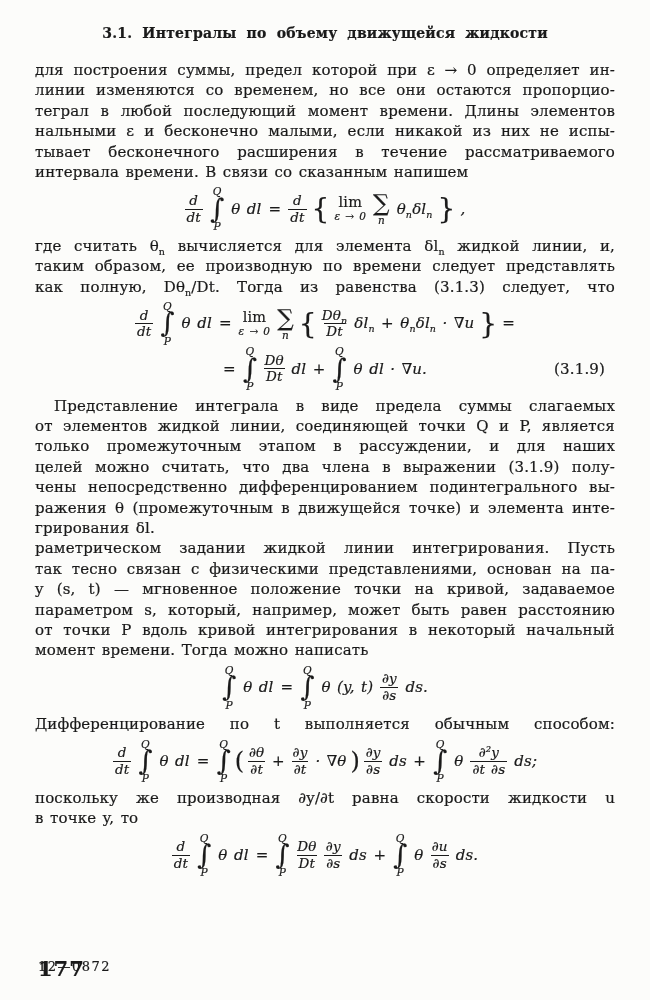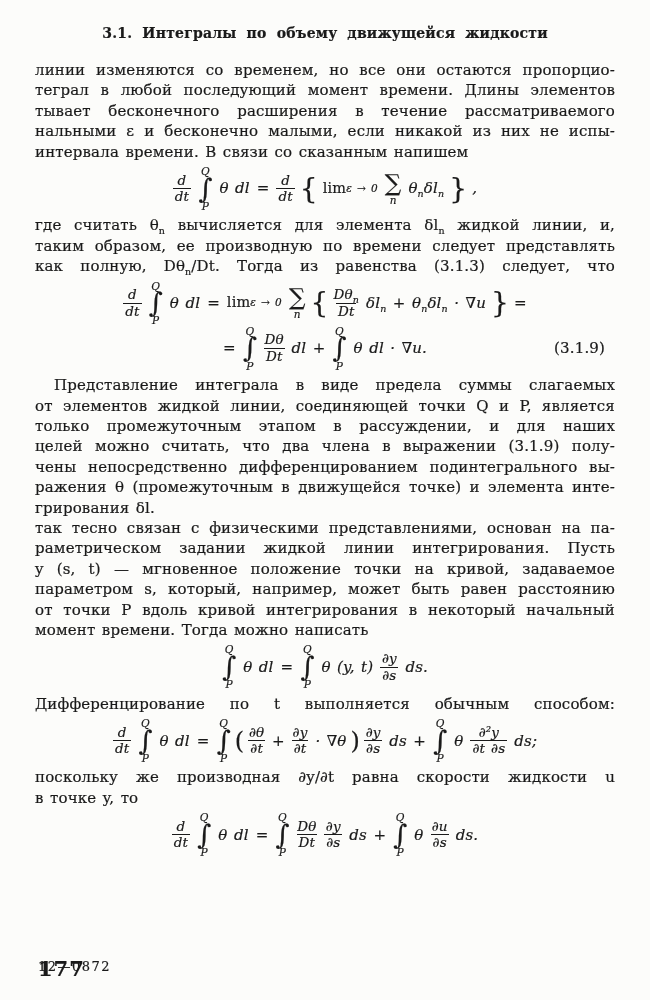--- a/index.html
+++ b/index.html
@@ -16,21 +16,21 @@
   .ind{text-indent:19px;}
   
   .eq{display:flex;justify-content:center;align-items:center;gap:7px;
       font-style:italic;margin:4px 0;position:relative;font-size:15px;}
   .fr{display:inline-flex;flex-direction:column;align-items:center;
       font-size:13.5px;line-height:1.15;text-align:center;}
   .fr .dn{border-top:1.3px solid #1a1a1a;padding:0 2px;}
   .int{display:inline-flex;flex-direction:column;align-items:center;line-height:1;}
   .int .bd{font-size:10.5px;line-height:1;}
   .int .ig{font-size:27px;font-style:normal;line-height:.9;margin:0;}
-  .lim{display:inline-flex;flex-direction:row;align-items:center;line-height:1.1;}
+  .lim{display:inline-flex;flex-direction:column;align-items:center;line-height:1.1;}
   .lim .lt{font-style:normal;font-size:14.5px;}
   .lim .lb{font-size:10.5px;text-align:center;}
   .sm{display:inline-flex;flex-direction:column;align-items:center;line-height:1;}
   .sm .sg{font-size:23px;font-style:normal;}
   .sm .sb{font-size:10.5px;}
   .br{font-size:28px;font-style:normal;line-height:1;margin:0 -2px;}
   .pa{font-size:24px;font-style:normal;line-height:1;margin:0 -3px;}
   sub{font-size:9.5px;line-height:0;}
   .eqno{position:absolute;right:10px;font-style:normal;font-size:15px;}
   .eq2row{display:flex;justify-content:center;align-items:center;gap:7px;position:relative;}
@@ -43,24 +43,25 @@
 </head>
 <body>
 
 <div class="page">
 
   <div class="hdr">3.1. Интегралы по объему движущейся жидкости</div>
 
   <div class="content">
 
     <div>
+      <div class="line j">для построения суммы, предел которой при ε → 0 определяет ин-</div>
       <div class="line j">линии изменяются со временем, но все они остаются пропорцио-</div>
       <div class="line j">теграл в любой последующий момент времени. Длины элементов</div>
+      <div class="line j">нальными ε и бесконечно малыми, если никакой из них не испы-</div>
       <div class="line j">тывает бесконечного расширения в течение рассматриваемого</div>
-      <div class="line j">нальными ε и бесконечно малыми, если никакой из них не испы-</div>
       <div class="line">интервала времени. В связи со сказанным напишем</div>
     </div>
 
     <div class="eq">
       <span class="fr">
         <span class="nm">d</span>
         <span class="dn">dt</span>
       </span>
       <span class="int">
         <span class="bd">Q</span>
@@ -149,22 +150,22 @@
       <div class="line j ind">Представление интеграла в виде предела суммы слагаемых</div>
       <div class="line j">от элементов жидкой линии, соединяющей точки Q и P, является</div>
       <div class="line j">только промежуточным этапом в рассуждении, и для наших</div>
       <div class="line j">целей можно считать, что два члена в выражении (3.1.9) полу-</div>
       <div class="line j">чены непосредственно дифференцированием подинтегрального вы-</div>
       <div class="line j">ражения θ (промежуточным в движущейся точке) и элемента инте-</div>
       <div class="line">грирования δl.</div>
     </div>
 
     <div>
+      <div class="line j">раметрическом задании жидкой линии интегрирования. Пусть</div>
       <div class="line j">так тесно связан с физическими представлениями, основан на па-</div>
-      <div class="line j">раметрическом задании жидкой линии интегрирования. Пусть</div>
       <div class="line j">y (s, t) — мгновенное положение точки на кривой, задаваемое</div>
       <div class="line j">параметром s, который, например, может быть равен расстоянию</div>
       <div class="line j">от точки P вдоль кривой интегрирования в некоторый начальный</div>
       <div class="line">момент времени. Тогда можно написать</div>
     </div>
 
     <div class="eq">
       <span class="int">
         <span class="bd">Q</span>
         <span class="ig">∫</span>

